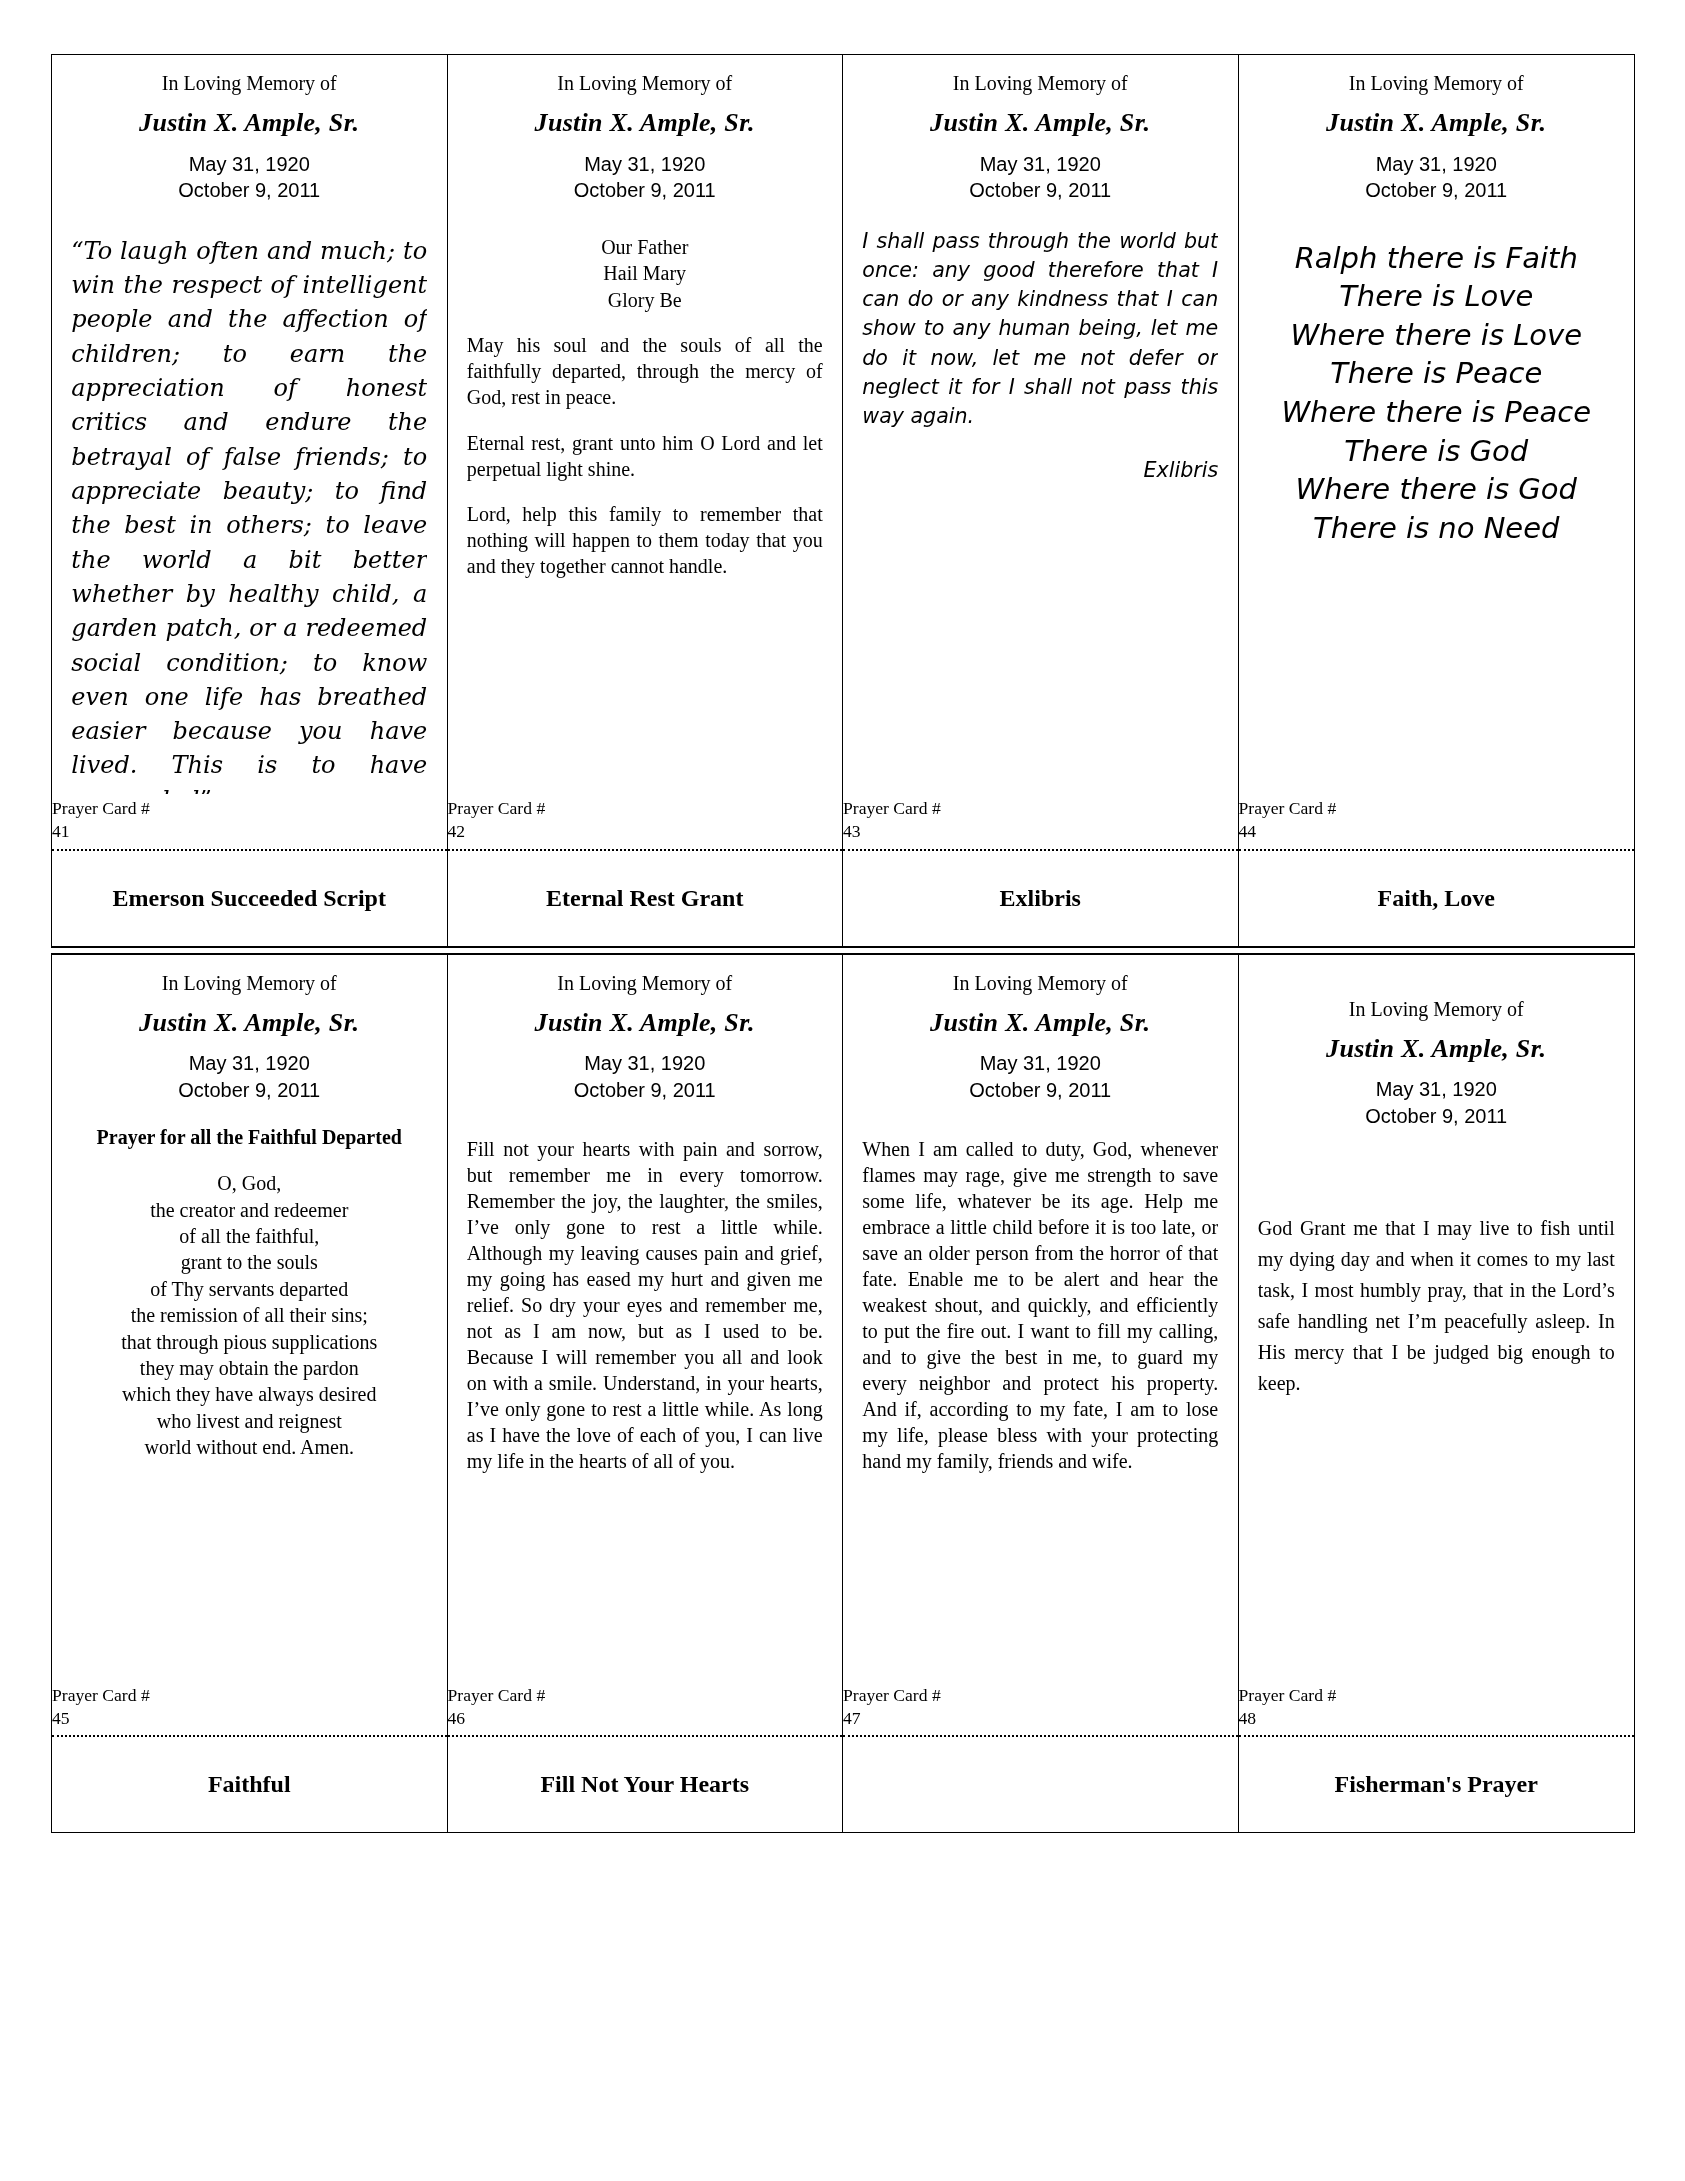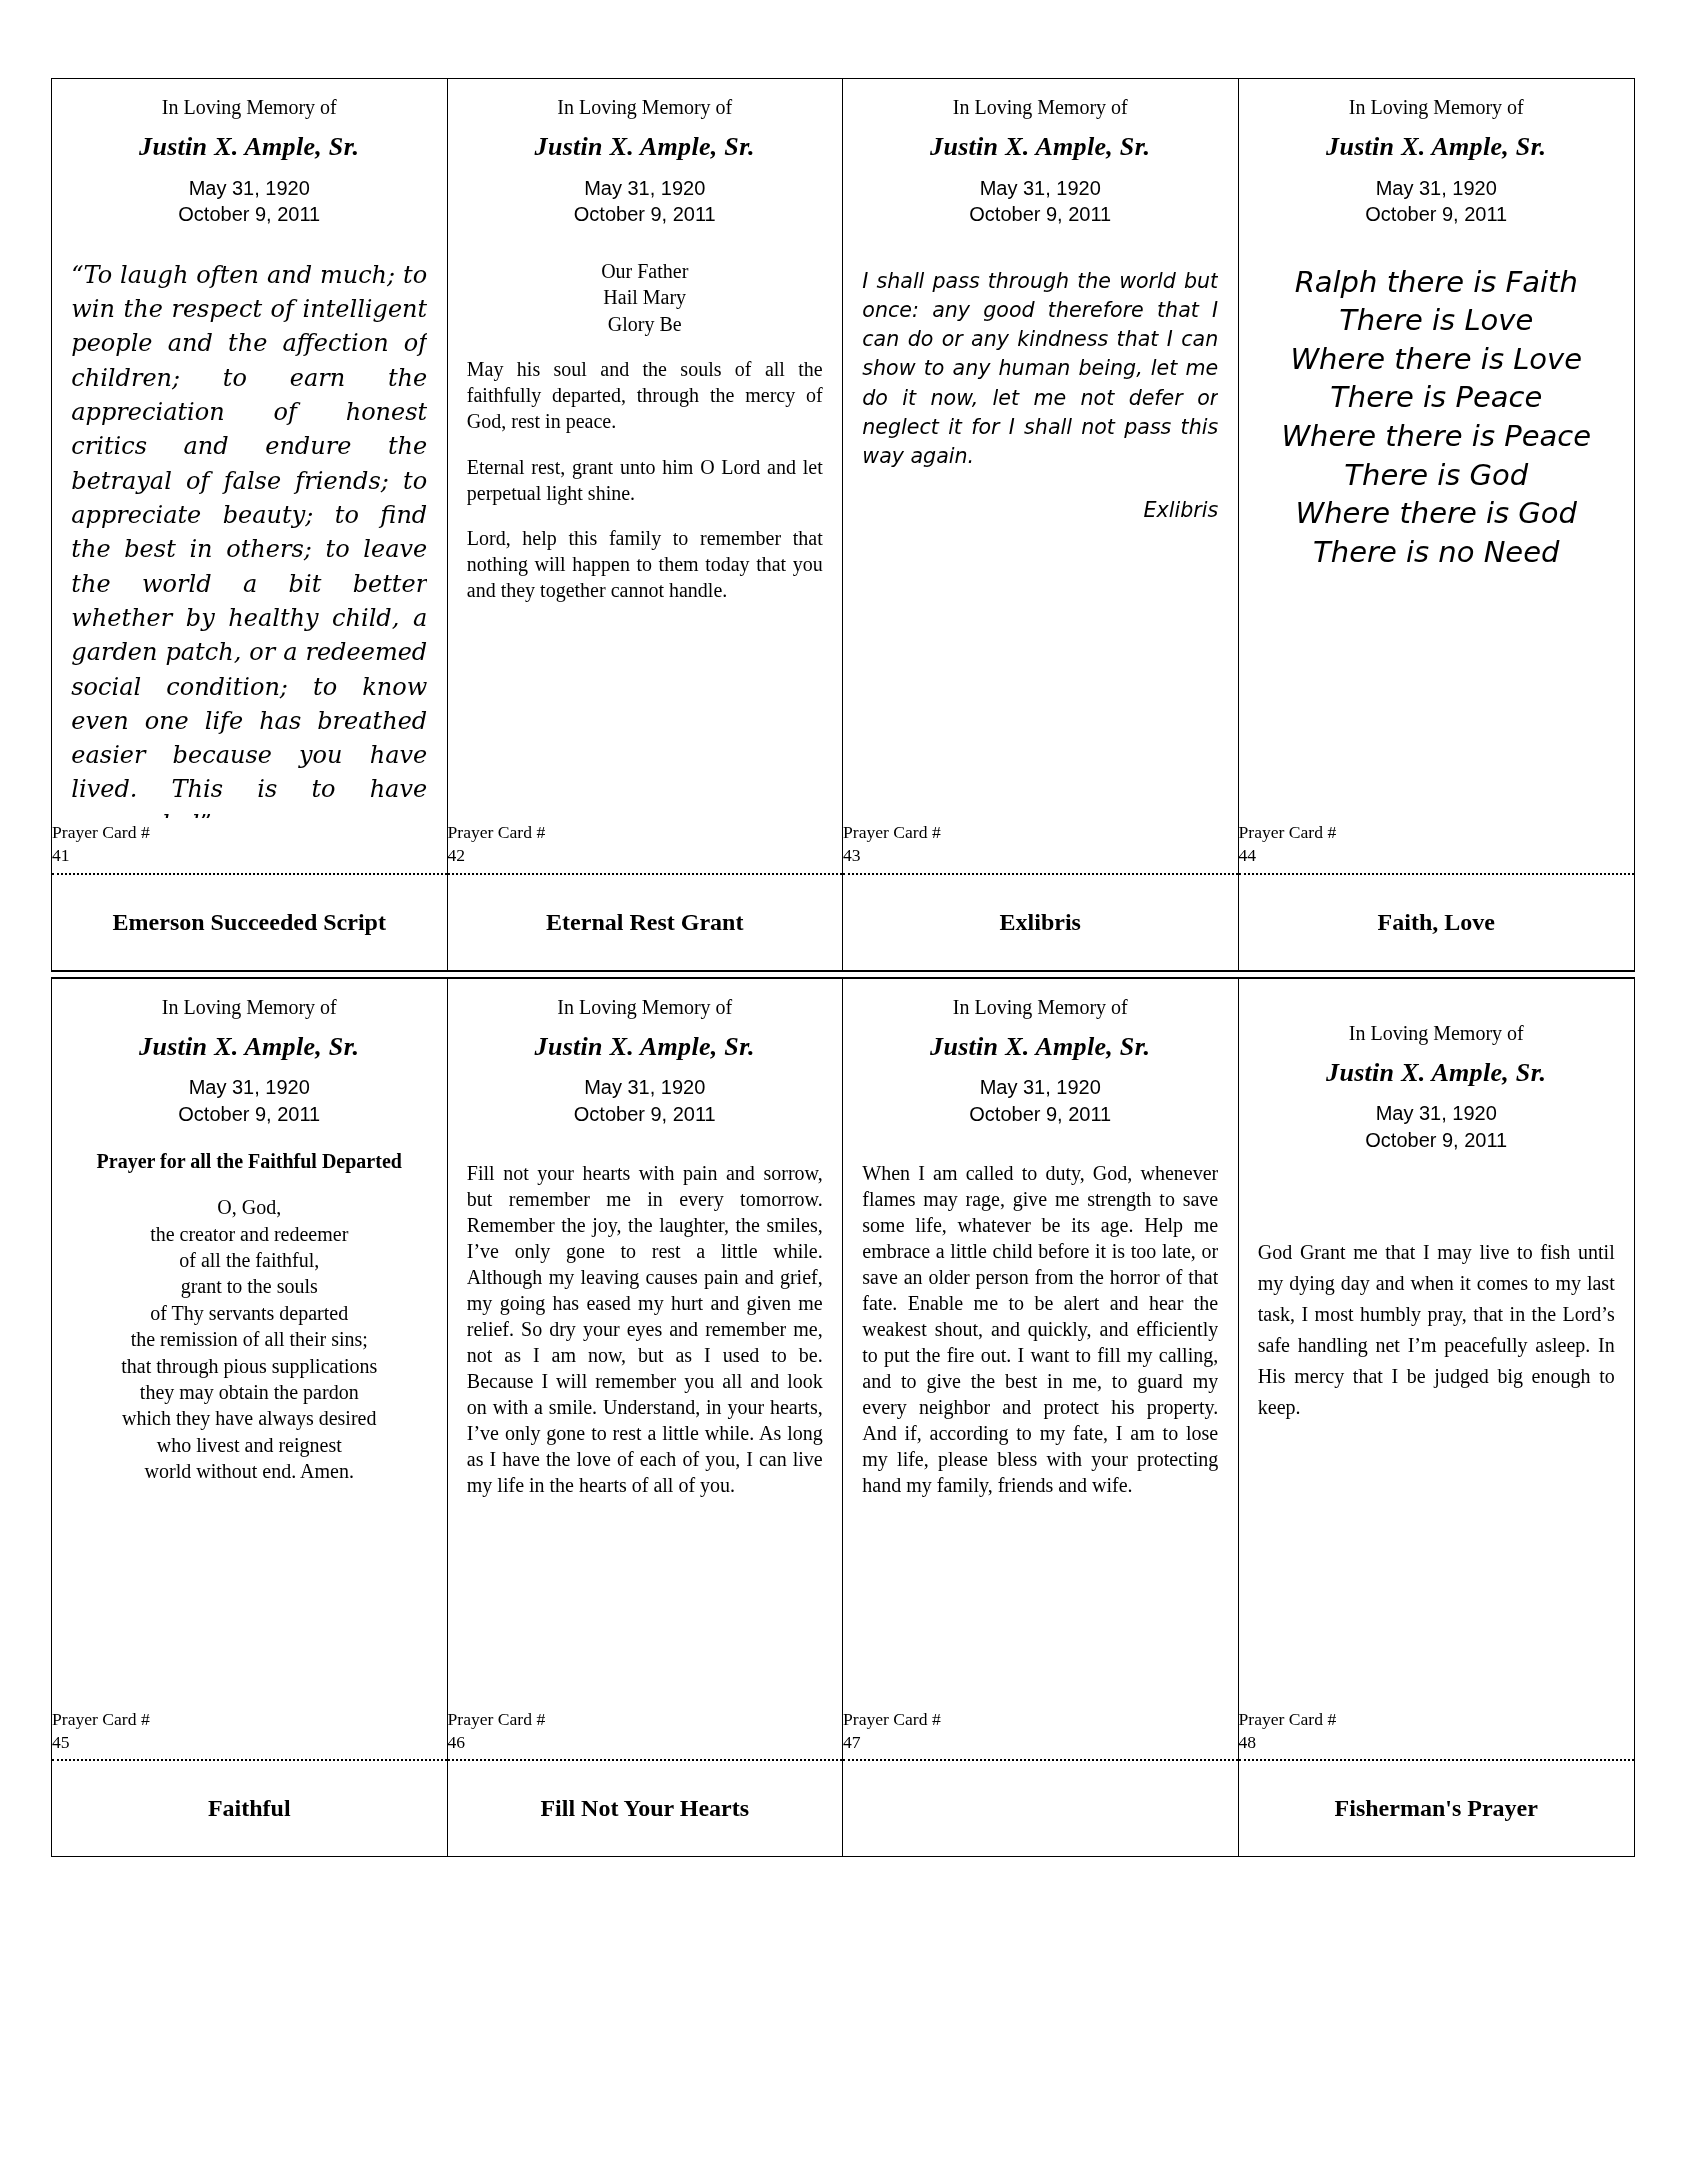--- a/index.html
+++ b/index.html
@@ -13,21 +13,21 @@
     font-family: "Liberation Serif", serif;
     color: #000000;
     -webkit-font-smoothing: antialiased;
   }
 
   .page {
     position: relative;
     width: 1685px;
     height: 2181px;
     box-sizing: border-box;
-    padding: 78px 51px 0 51px;
+    padding: 54px 51px 0 51px;
   }
 
   
   .sheet {
     width: 1584px;
     margin: 0 auto;
     border-top: 1.8px solid #000;
   }
 
   .card-row {
@@ -240,21 +240,21 @@
       </div>
 
       <div class="card">
         <div class="card-body">
           <div class="memory-line">In Loving Memory of</div>
           <div class="deceased-name">Justin X. Ample, Sr.</div>
           <div class="dates">
             <div>May 31, 1920</div>
             <div>October 9, 2011</div>
           </div>
-          <div class="prayer-area pv-sans-italic" style="margin-top:39px">
+          <div class="prayer-area pv-sans-italic" style="margin-top:23px">
             <span>I shall pass through the world but once: any good therefore that I can do or any kindness that I can show to any human being, let me do it now, let me not defer or neglect it for I shall not pass this way again.</span>
             <span class="attrib">Exlibris</span>
           </div>
         </div>
         <div class="card-number">
           <div>Prayer Card #</div>
           <div>43</div>
         </div>
         <div class="dotted-sep"></div>
         <div class="card-title">Exlibris</div>

